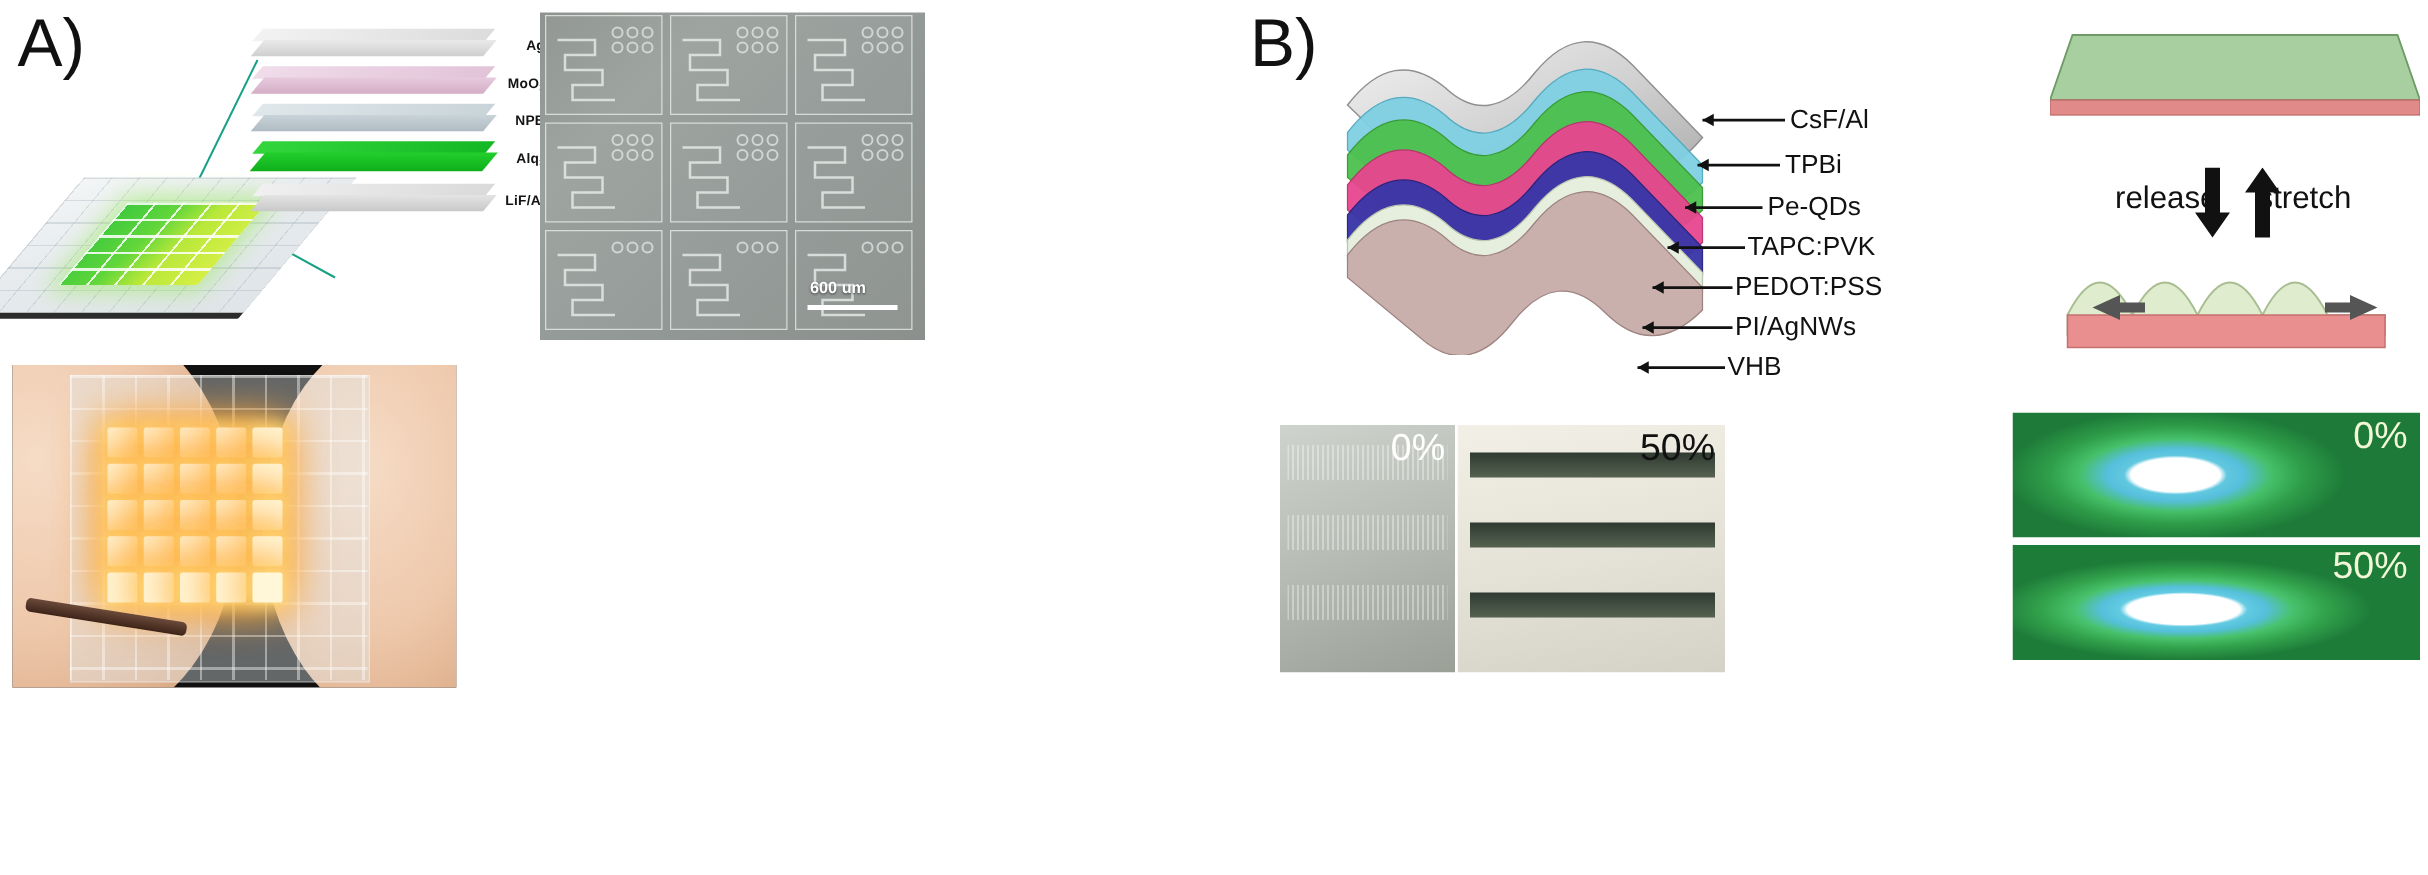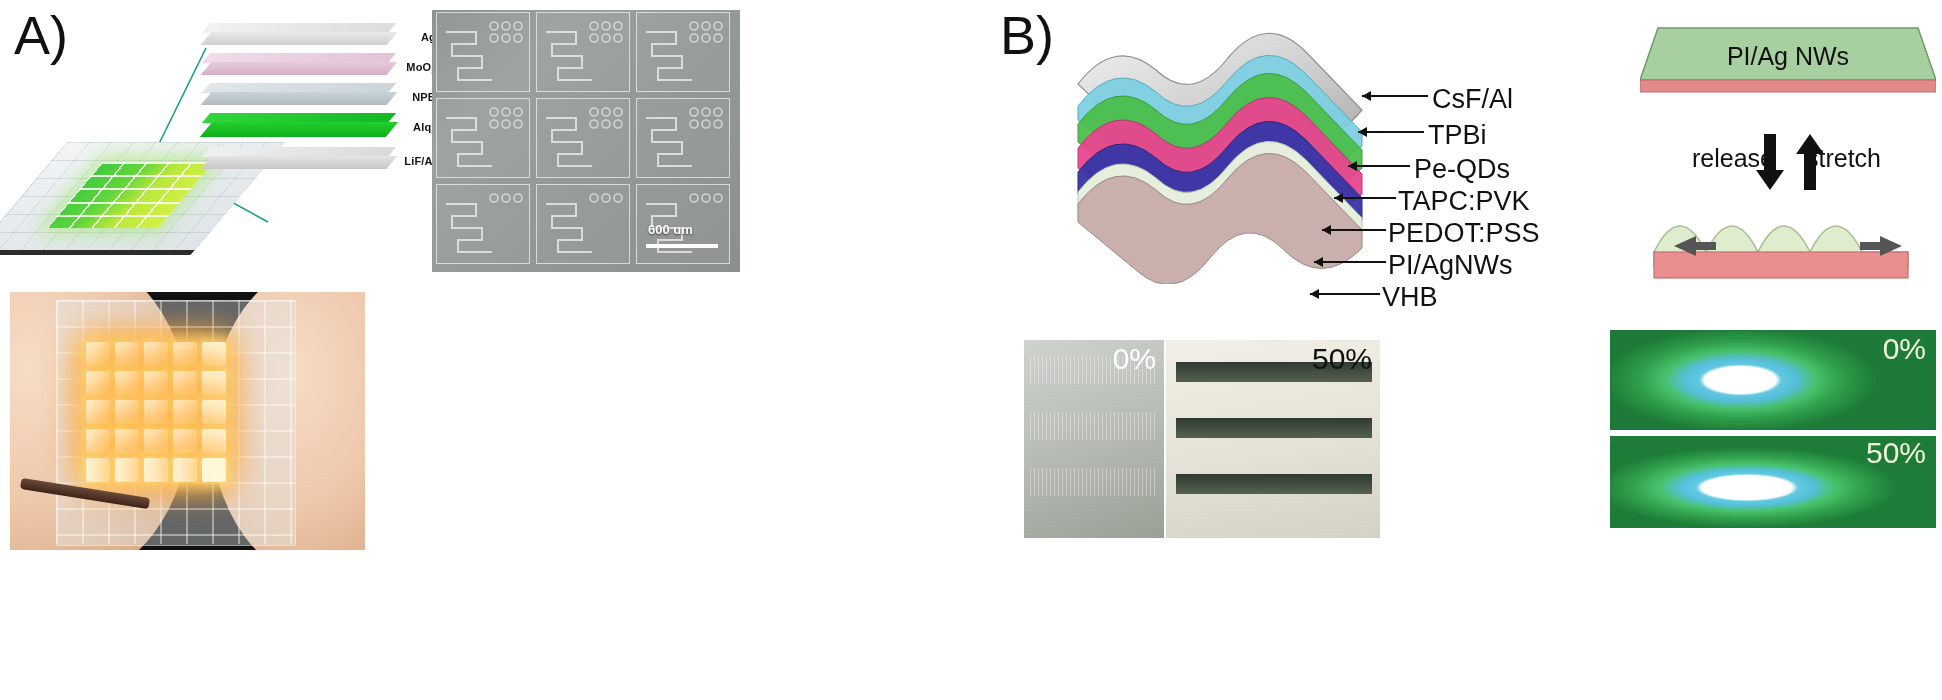--- a/index.html
+++ b/index.html
@@ -67,21 +67,21 @@
      background-image:
        repeating-linear-gradient(to right,rgba(255,255,255,.42) 0 2px,transparent 2px 26px),
        repeating-linear-gradient(to bottom,rgba(255,255,255,.42) 0 2px,transparent 2px 26px);}
   .glow-pixels{position:absolute;}
   .gpx{position:absolute;background:#fff7d8;border-radius:2px;
      box-shadow:0 0 12px 5px rgba(255,216,120,.95),0 0 26px 14px rgba(255,170,60,.55);}
   .tweezer{position:absolute;background:linear-gradient(180deg,#6b4a3a,#3d2418);border-radius:4px;}
 
   
   #b-wavy{position:absolute;left:1070px;top:14px;width:300px;height:270px;}
-  #b-labels .blab{position:absolute;font-size:27px;color:#111;white-space:nowrap;}
+  #b-labels .blab{position:absolute;font-size:21px;color:#111;white-space:nowrap;}
 
   
   #b-stretch{position:absolute;left:1640px;top:22px;width:296px;height:260px;}
   .txt-c{position:absolute;text-align:center;font-size:25px;color:#111;white-space:nowrap;}
 
   
   #bphoto0{position:absolute;left:1024px;top:340px;width:140px;height:198px;overflow:hidden;}
   #bphoto50{position:absolute;left:1166px;top:340px;width:214px;height:198px;overflow:hidden;}
   #belec0{position:absolute;left:1610px;top:330px;width:326px;height:100px;overflow:hidden;}
   #belec50{position:absolute;left:1610px;top:436px;width:326px;height:92px;overflow:hidden;}
@@ -315,21 +315,20 @@
     <div class="blab" style="left:1388px;top:250px;">PI/AgNWs</div>
     <div class="blab" style="left:1382px;top:282px;">VHB</div>
   </div>
 
   <div id="b-stretch">
 
     <svg width="296" height="92" style="position:absolute;left:0;top:0;">
       <polygon points="18,6 278,6 296,58 0,58" fill="#a8cfa0" stroke="#6f9b68" stroke-width="1.5"></polygon>
       <rect x="0" y="58" width="296" height="12" fill="#e08a8a" stroke="#c06a6a" stroke-width="1"></rect>
     </svg>
-    <div class="txt-c" style="left:0;top:20px;width:296px;font-weight:400;">PI/Ag NWs</div>
 
 
     <div class="txt-c" style="left:-6px;top:122px;width:140px;text-align:right;">release</div>
     <div class="txt-c" style="left:166px;top:122px;width:140px;text-align:left;">stretch</div>
 
     <svg width="80" height="58" style="position:absolute;left:110px;top:112px;">
       <polygon points="14,0 26,0 26,36 34,36 20,56 6,36 14,36" fill="#111"></polygon>
       <polygon points="54,56 66,56 66,20 74,20 60,0 46,20 54,20" fill="#111"></polygon>
     </svg>
 

